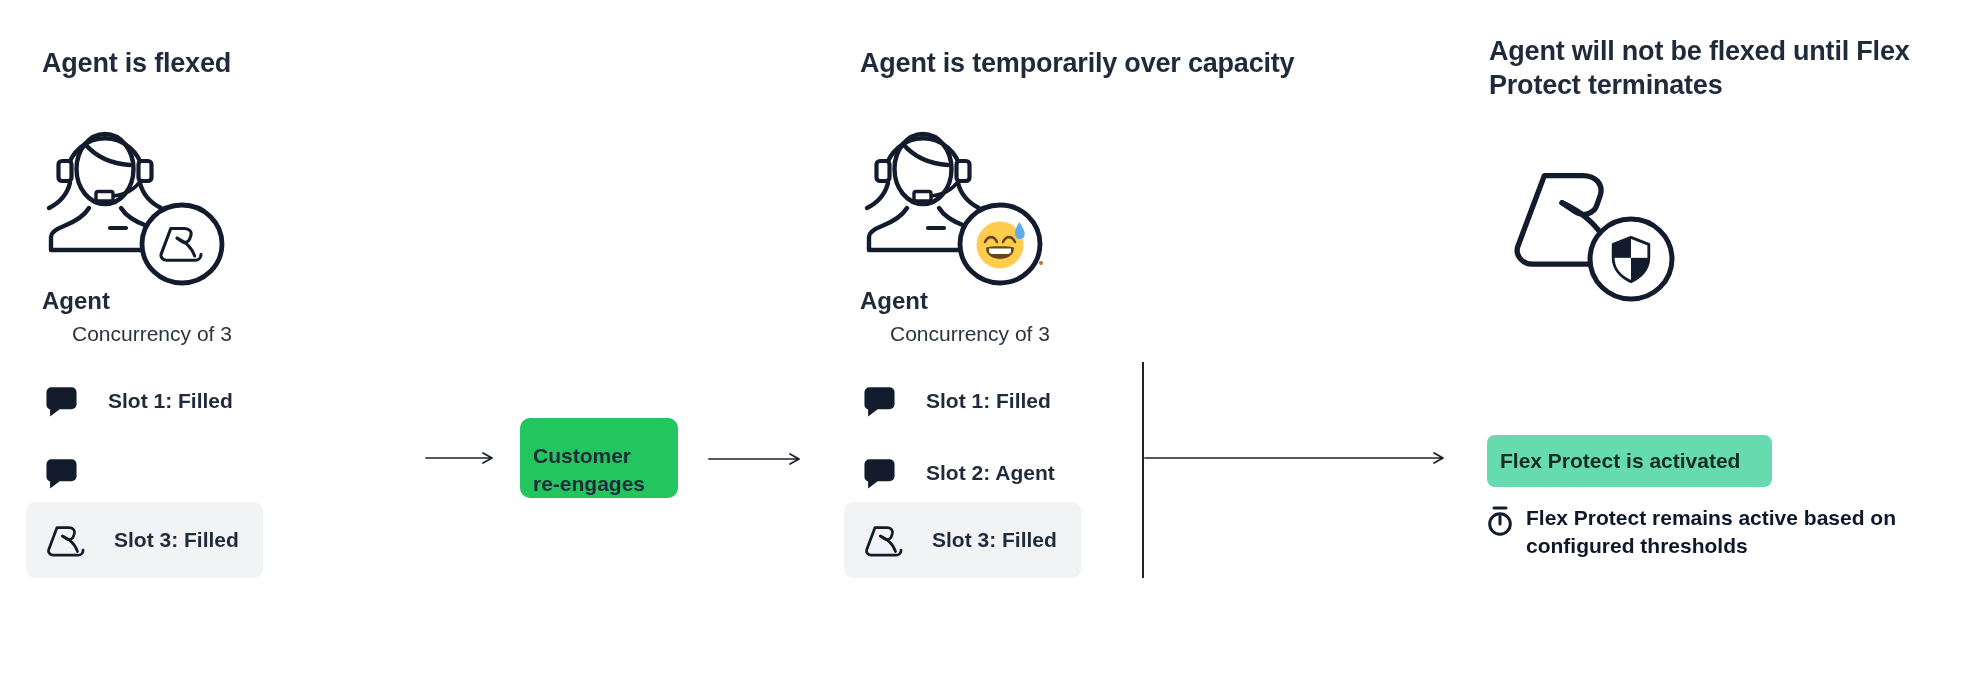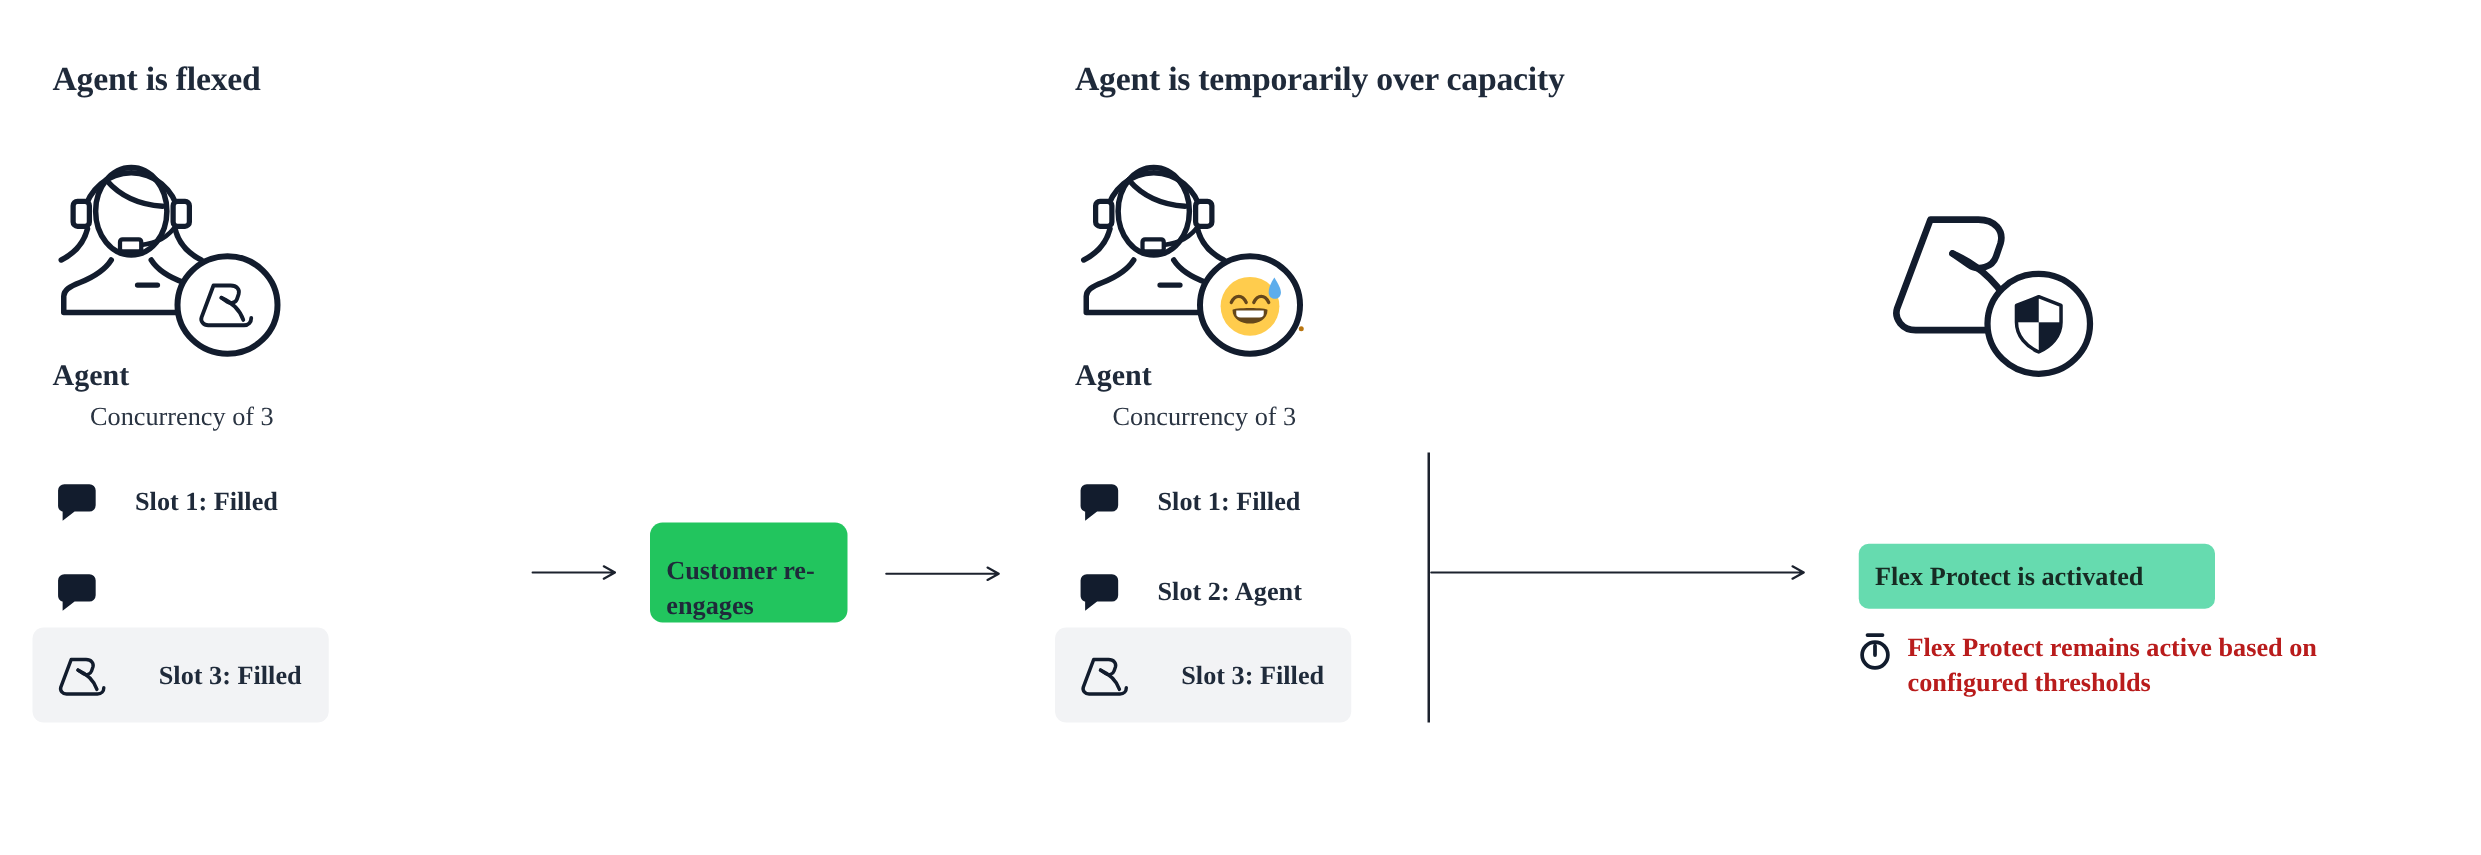--- a/index.html
+++ b/index.html
@@ -1,30 +1,30 @@
 <!DOCTYPE html>
 <html><head>
 <meta charset="utf-8">
 <style>
   html,body{margin:0;padding:0;background:#ffffff;}
   .canvas{
     position:relative;width:1985px;height:684px;background:#ffffff;overflow:hidden;
-    font-family:Liberation Serif, serif;color:#1F2A3A;
+    font-family:Liberation Sans, sans-serif;color:#1F2A3A;
   }
   .abs{position:absolute;}
   .title{font-size:27px;font-weight:bold;line-height:34px;letter-spacing:-0.2px;color:#1F2A3A;}
   .agent-label{font-size:24px;font-weight:bold;line-height:30px;color:#1F2A3A;}
   .concurrency{font-size:21px;font-weight:400;line-height:27px;color:#2A3442;margin-left:30px;}
   .slot-row{display:flex;align-items:center;gap:30px;height:36px;margin-top:12px;}
   .slot-label{font-size:21px;font-weight:bold;color:#1F2A3A;white-space:nowrap;}
-  .slot-box{background:#F2F3F5;border-radius:9px;width:237px;height:76px;display:flex;align-items:center;gap:38px;padding-left:19px;box-sizing:border-box;}
+  .slot-box{background:#F2F3F5;border-radius:9px;width:237px;height:76px;display:flex;align-items:center;gap:25px;padding-left:19px;box-sizing:border-box;}
   .connector-box{background:#22c55e;border-radius:10px;width:158px;height:80px;display:flex;align-items:flex-end;box-sizing:border-box;padding-left:13px;}
   .connector-label{font-size:21px;font-weight:bold;line-height:28px;color:#1F2A3A;}
   .banner{background:#66DBAF;border-radius:8px;width:285px;height:52px;display:flex;align-items:center;box-sizing:border-box;padding-left:13px;font-size:21px;font-weight:bold;color:#172B23;}
-  .note-text{font-size:21px;font-weight:bold;line-height:28px;color:#b91c1c;width:412px;}
+  .note-text{font-size:21px;font-weight:bold;line-height:28px;color:#0f172a;width:412px;}
   .divider{width:2px;background:#1C222E;}
   .dot{width:4px;height:4px;border-radius:50%;background:#B97611;}
   svg{display:block;}
 </style>
 </head>
 <body>
 
 <div class="canvas">
 
   <div class="abs title" style="left:42px;top:46px;width:400px;">Agent is flexed</div>
@@ -140,20 +140,21 @@
     </svg>
     <span class="slot-label">Slot 3: Filled</span>
   </div>
 
   <div class="abs divider" style="left:1142px;top:362px;height:216px;"></div>
 
   <svg class="abs" style="left:1144px;top:450px;" width="302" height="16" viewBox="0 0 302 16">
     <path d="M1,8 H298 M290,3 L299,8 L290,13" fill="none" stroke="#1C222E" stroke-width="1.7" stroke-linecap="round" stroke-linejoin="round"></path>
   </svg>
 
+  <div class="abs title" style="left:1489px;top:34px;width:465px;">Agent will not be flexed until Flex Protect terminates</div>
 
   <svg class="abs" style="left:1505px;top:153px;" width="180" height="152" viewBox="0 0 180 152">
     <g transform="translate(1,2) scale(2.95)" fill="none" stroke="#121C2D" stroke-width="1.8" stroke-linecap="round" stroke-linejoin="round">
       <path d="M19,16.2 L23.5,19.3 C26,21 29.8,20 30.8,17 L32,13.5 C33,10 30.5,7 26,7 L13,7 L4,31 C3,34 5.5,37 9,37 L36,37 C39.5,37 41.5,34.5 41.5,31.5"></path>
       <path d="M19,16.2 C26.5,19.5 33,25.5 35.5,33"></path>
     </g>
     <ellipse cx="126" cy="106" rx="41" ry="40" fill="#fff" stroke="#121C2D" stroke-width="5"></ellipse>
     <g transform="translate(126,107) scale(1.08)">
       <clipPath id="shieldClip">
         <path d="M0,-21 L16.5,-14.5 V-2 C16.5,8.5 9,16 0,20 C-9,16 -16.5,8.5 -16.5,-2 V-14.5 Z"></path>

